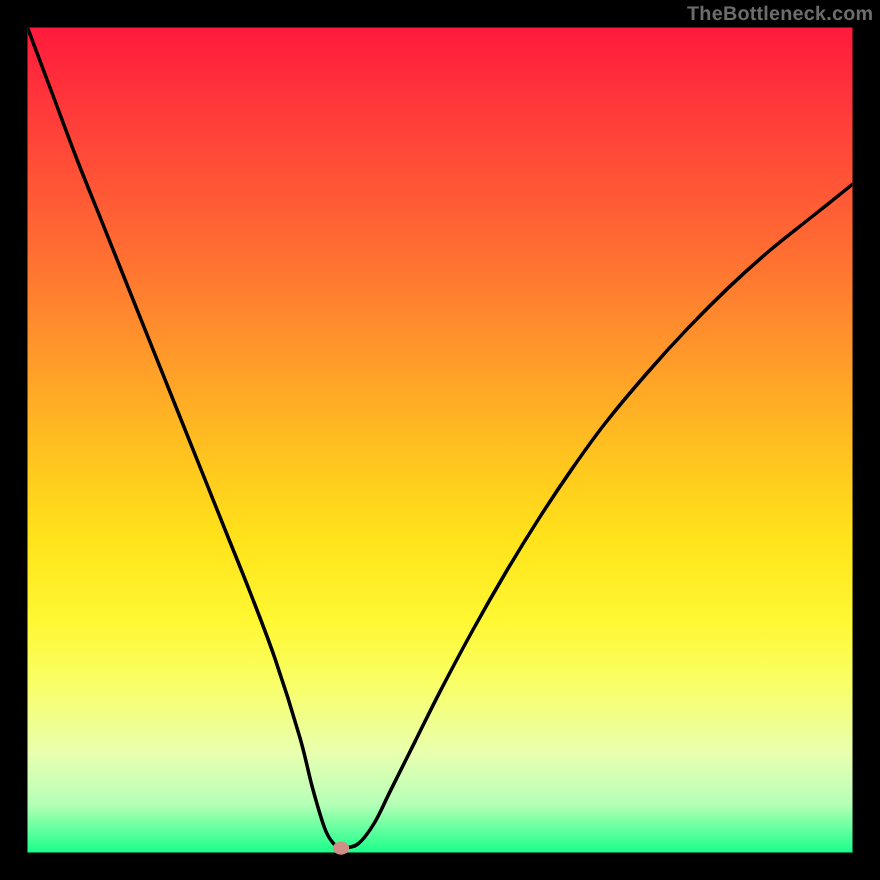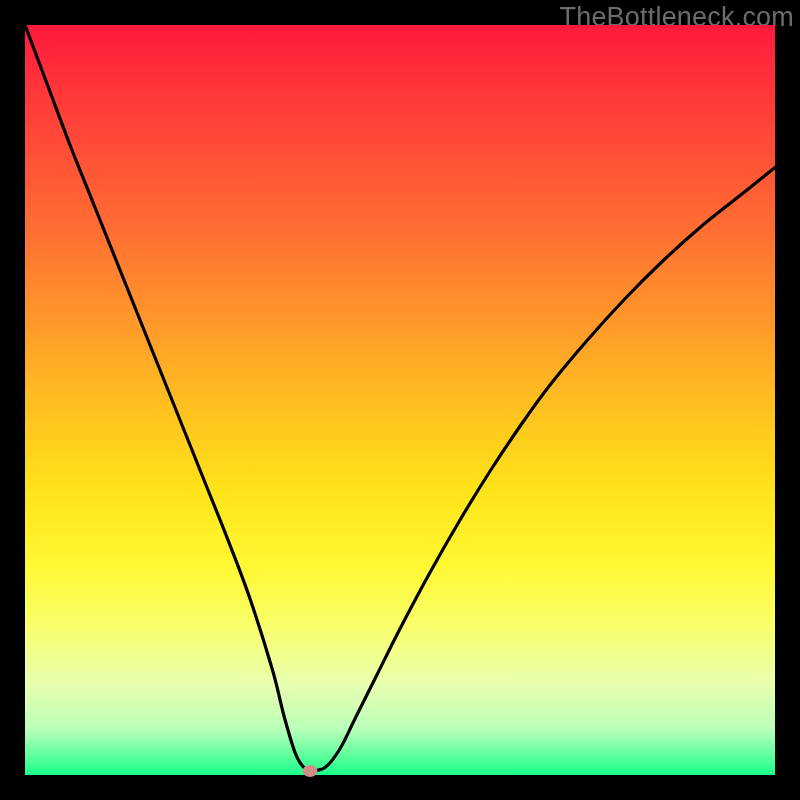--- a/index.html
+++ b/index.html
@@ -38,22 +38,22 @@
       #e8ffb0 88%,
       #b8ffb8 94%,
       #1aff8a 100%
     );
   }
   .watermark {
     position: absolute;
     top: 2px;
     right: 6px;
     color: #6c6c6c;
-    font-size: 27px;
-    font-weight: 400;
+    font-size: 18px;
+    font-weight: 700;
     letter-spacing: 0.2px;
   }
   svg.curve {
     position: absolute;
     left: 0;
     top: 0;
   }
   .marker {
     position: absolute;
     width: 15px;

